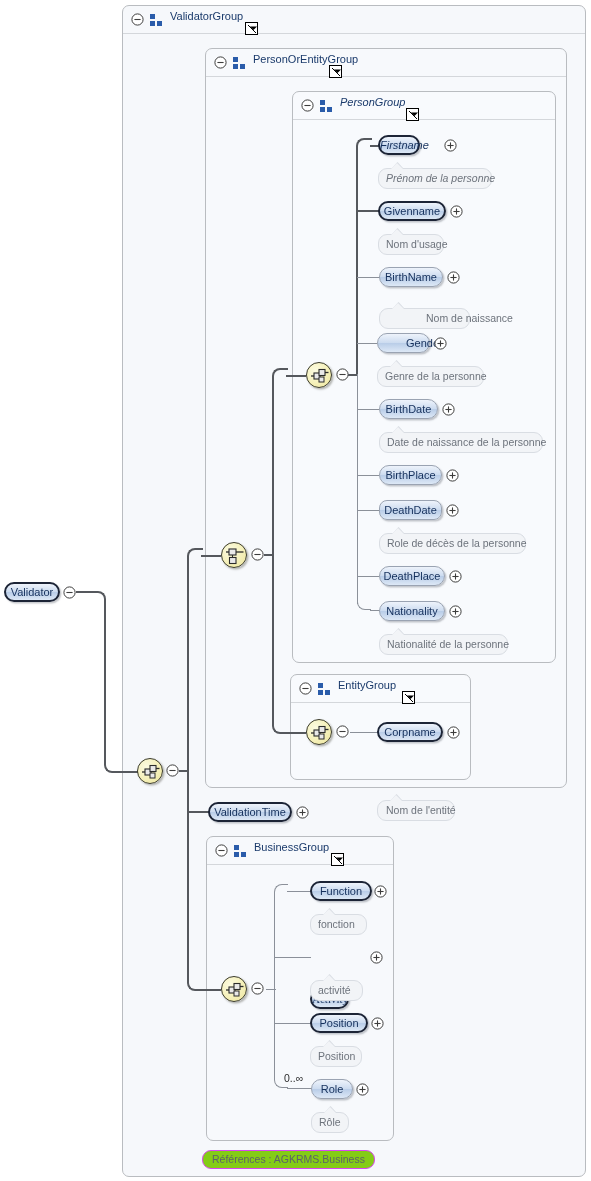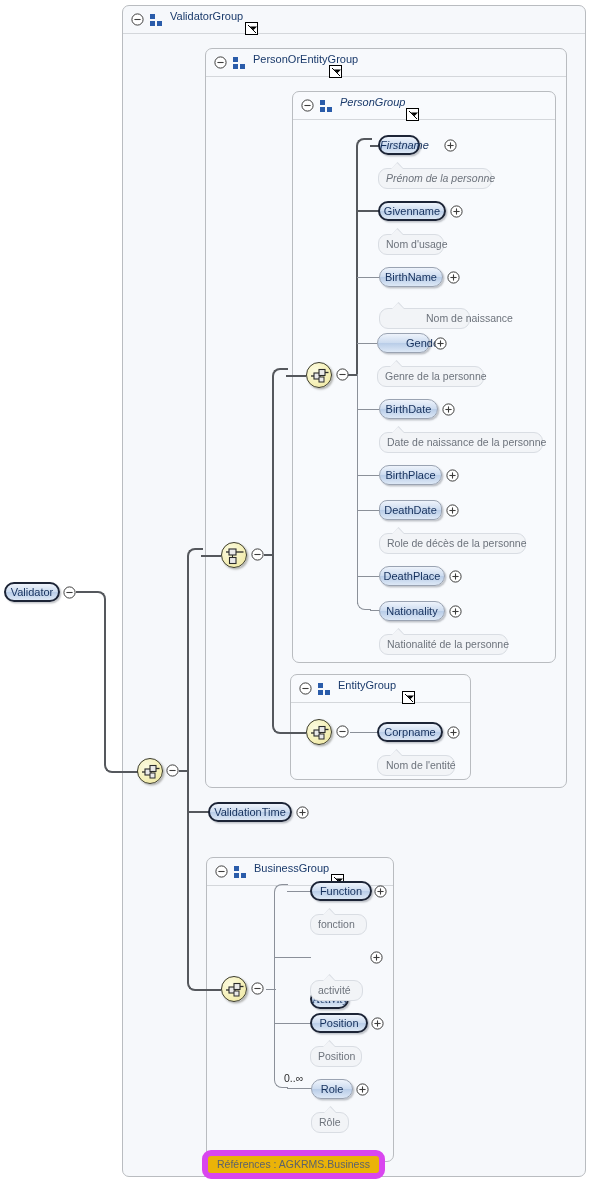--- a/index.html
+++ b/index.html
@@ -121,23 +121,23 @@
   }
   .anno .tipb {
     position: absolute;
     left: 12px; top: -7px;
     width: 13px; height: 7px;
     background: #d9dde3;
     clip-path: polygon(0 100%, 50% 0, 100% 100%);
   }
   .refbox {
     position: absolute;
-    border: 6px solid #d946ef;
+    border: 1px solid #d946ef;
     border-radius: 9px;
-    background: #eab308;
+    background: #84cc16;
     color: #5c626b;
     font-size: 10.5px;
     line-height: 17px;
     padding: 0 9px;
     white-space: nowrap;
   }
   
   .comp {
     position: absolute;
     width: 26px; height: 26px;
@@ -236,21 +236,21 @@
     </svg>
     <span class="grp-icon">
         <i class="a"></i>
         <i class="b"></i>
         <i class="c"></i>
       </span>
     <span class="grp-label">EntityGroup</span>
     <span class="gotoicon" style="left:111px; top:16px;"></span>
   </div>
 
-  <div class="grp lvl2" style="left:206px; top:836px; width:188px; height:305px;margin-top:21px;">
+  <div class="grp lvl2" style="left:206px; top:836px; width:188px; height:305px;">
     <div class="grp-head"></div>
     <svg class="grp-minus" viewBox="0 0 13 13">
       <circle cx="6.5" cy="6.5" r="5.6" fill="#fff" stroke="#3d3d3d" stroke-width="1"></circle>
       <line x1="3.4" y1="6.5" x2="9.6" y2="6.5" stroke="#3d3d3d" stroke-width="1.1"></line>
     </svg>
     <span class="grp-icon">
         <i class="a"></i>
         <i class="b"></i>
         <i class="c"></i>
       </span>
@@ -448,21 +448,21 @@
     <line x1="3.4" y1="6.5" x2="9.6" y2="6.5" stroke="#3d3d3d" stroke-width="1.1"></line>
   </svg>
   <div class="ln h" style="left:350px; top:732px; width:28px;"></div>
 
   <div class="node req" style="left:377px; top:722px; width:66px;">Corpname</div>
   <svg class="tog" style="left:447px; top:726px;" viewBox="0 0 13 13">
     <circle cx="6.5" cy="6.5" r="5.6" fill="#fff" stroke="#3d3d3d" stroke-width="1"></circle>
     <line x1="3.4" y1="6.5" x2="9.6" y2="6.5" stroke="#3d3d3d" stroke-width="1.1"></line>
     <line x1="6.5" y1="3.4" x2="6.5" y2="9.6" stroke="#3d3d3d" stroke-width="1.1"></line>
   </svg>
-  <div class="anno" style="left:377px; top:755px; width:78px;padding-left:8px;">
+  <div class="anno" style="left:377px; top:800px; width:78px;padding-left:8px;">
     <span class="tipb"></span><span class="tip"></span>
     <span>Nom de l'entité</span>
   </div>
 
   <div class="node req" style="left:208px; top:802px; width:84px;">ValidationTime</div>
   <svg class="tog" style="left:296px; top:806px;" viewBox="0 0 13 13">
     <circle cx="6.5" cy="6.5" r="5.6" fill="#fff" stroke="#3d3d3d" stroke-width="1"></circle>
     <line x1="3.4" y1="6.5" x2="9.6" y2="6.5" stroke="#3d3d3d" stroke-width="1.1"></line>
     <line x1="6.5" y1="3.4" x2="6.5" y2="9.6" stroke="#3d3d3d" stroke-width="1.1"></line>
   </svg>

